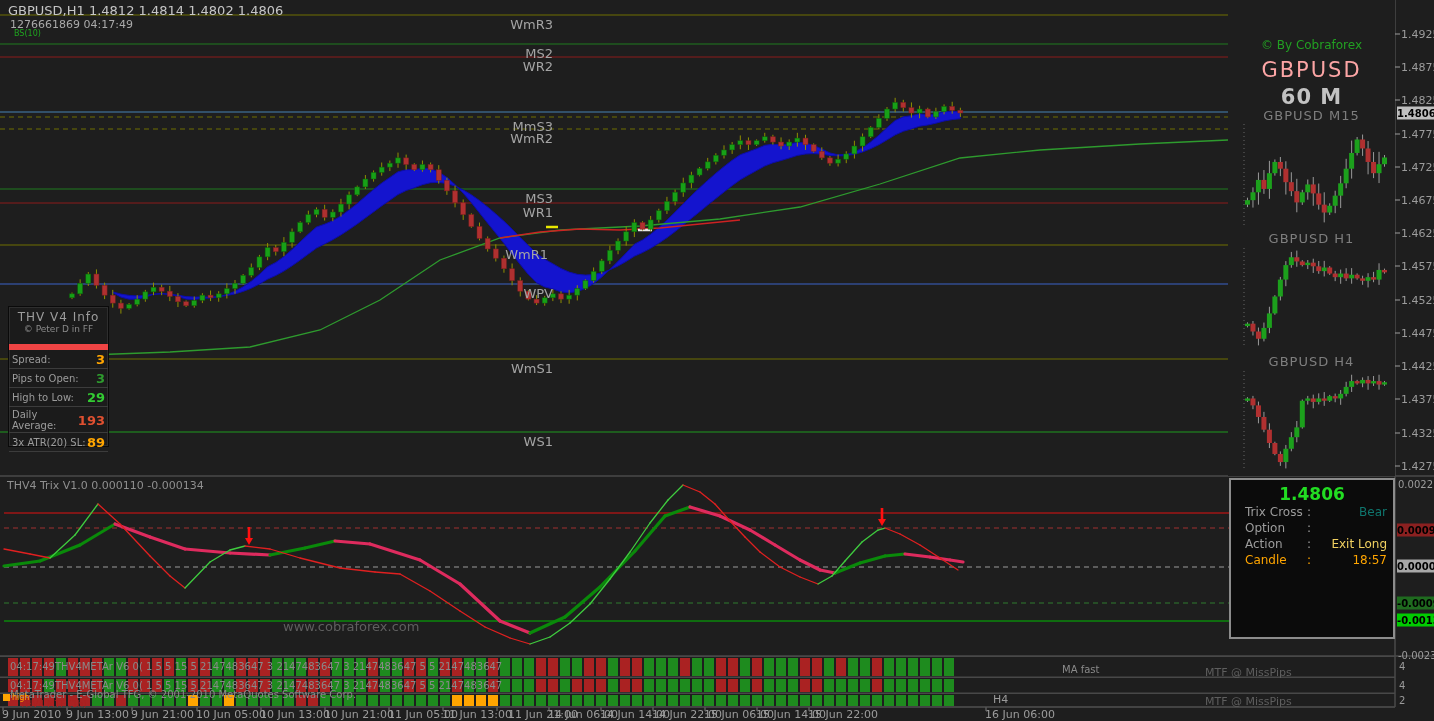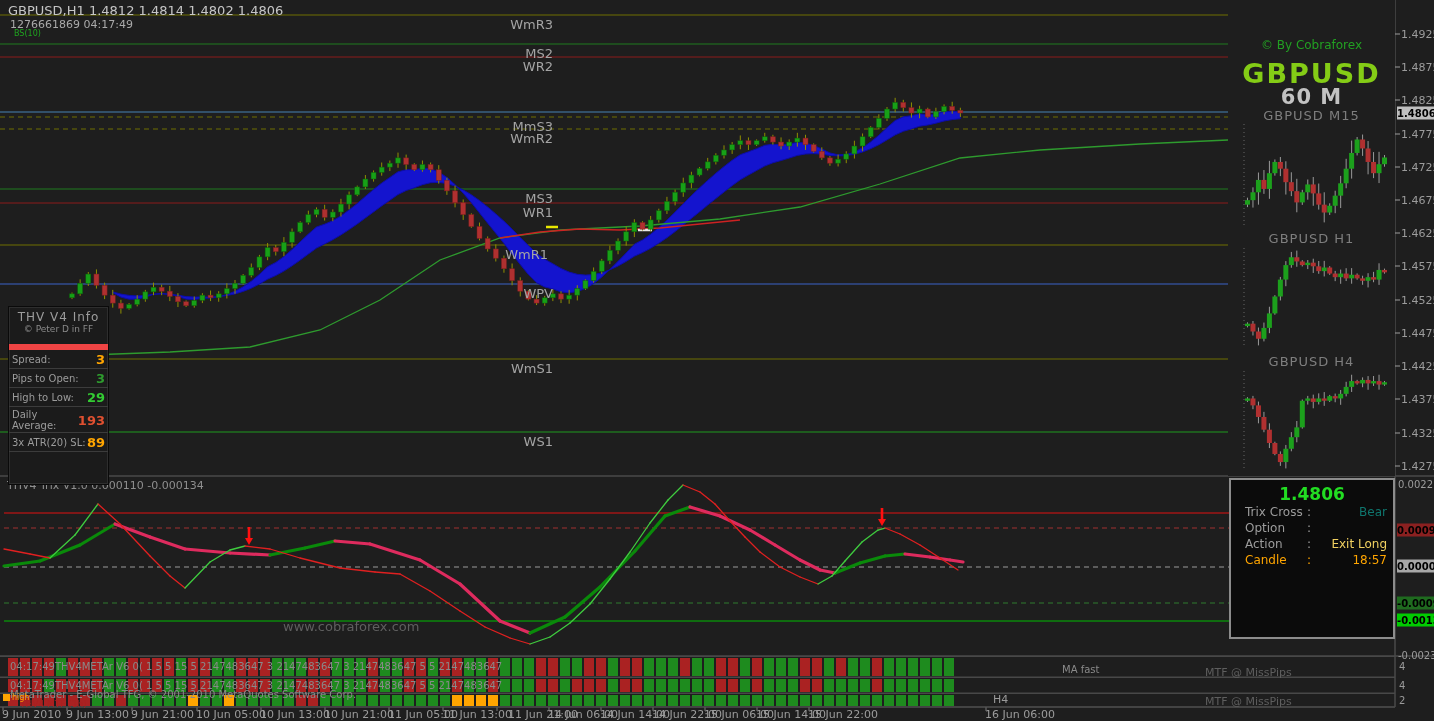--- a/index.html
+++ b/index.html
@@ -11,26 +11,26 @@
   .panel{position:absolute;z-index:3;}
   .hdr-line1{left:8px;top:3px;font-size:13px;color:#c6c6c6;}
   .hdr-line2{left:10px;top:18px;font-size:11px;color:#aaaaaa;}
   .hdr-tag{left:14px;top:29px;font-size:8px;color:#1fa51f;}
   .pivot-label{position:absolute;width:110px;text-align:right;font-size:13px;color:#a4a4a4;z-index:2;}
   
   .side-panel{left:1228px;top:0;width:167px;height:476px;background:#1e1e1e;}
   .side-panel .t{position:absolute;width:100%;text-align:center;}
   .sp-logo{top:10px;font-size:25px;font-weight:bold;color:#8c8c8c;letter-spacing:3px;}
   .sp-by{top:38px;font-size:12px;color:#22a022;}
-  .sp-sym{top:58px;font-size:27px;color:#84cc16;letter-spacing:2px;font-weight:bold;}
+  .sp-sym{top:58px;font-size:21px;color:#fca5a5;letter-spacing:2px;}
   .sp-tf{top:85px;font-size:21px;font-weight:bold;color:#c2c2c2;letter-spacing:1px;}
   .sp-mini-label{font-size:13px;color:#7e7e7e;letter-spacing:1px;}
   .mini-svg{position:absolute;left:12px;}
   
-  .info-panel{left:8px;top:306px;width:101px;height:179px;background:#1b1b1b;
+  .info-panel{left:8px;top:306px;width:101px;height:141px;background:#1b1b1b;
               border:1px solid #0a0a0a;box-shadow:inset 0 0 0 1px #2e2e2e;z-index:3;}
   .info-title{text-align:center;font-size:12px;color:#9c9c9c;padding-top:3px;letter-spacing:1px;}
   .info-sub{text-align:center;font-size:9px;color:#8a8a8a;padding-bottom:10px;border-bottom:6px solid #ef4444;}
   .info-row{display:flex;justify-content:space-between;align-items:center;border-bottom:1px solid #3c3c3c;
             padding:2px 3px 1px 3px;font-size:10px;color:#9c9c9c;}
   .info-row .v{font-size:13px;font-weight:bold;}
   
   .trix-info{left:1229px;top:478px;width:166px;height:161px;background:#0b0b0b;border:2px solid #8c8c8c;}
   .ti-price{text-align:center;font-size:17px;font-weight:bold;color:#22dd22;margin-top:4px;}
   .ti-row{display:grid;grid-template-columns:62px 12px 1fr;padding:1px 6px 1px 14px;font-size:12px;}

